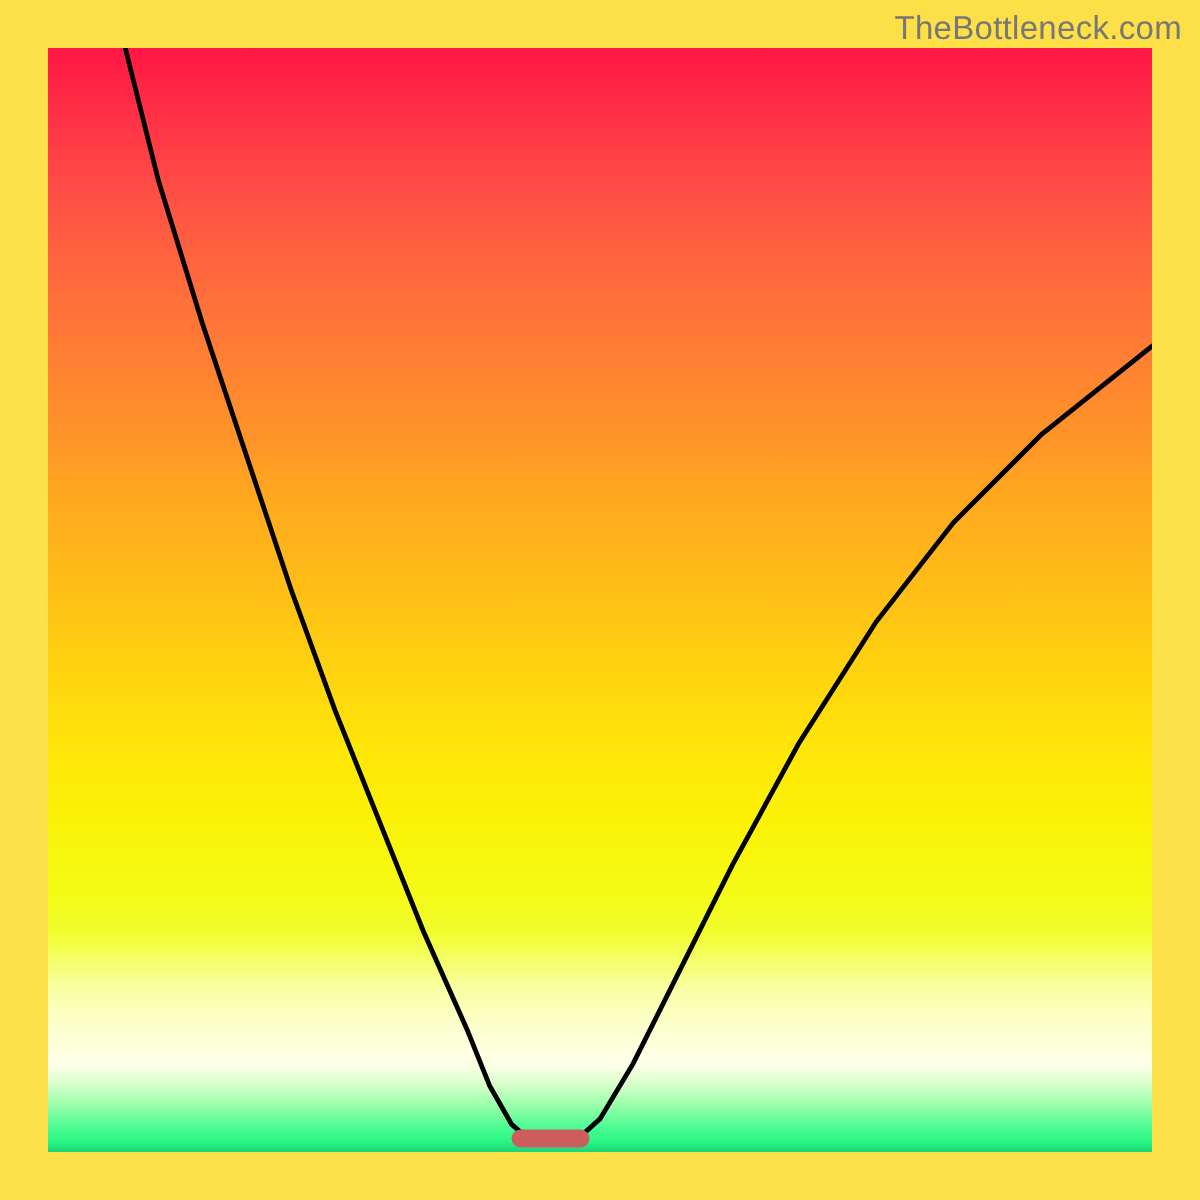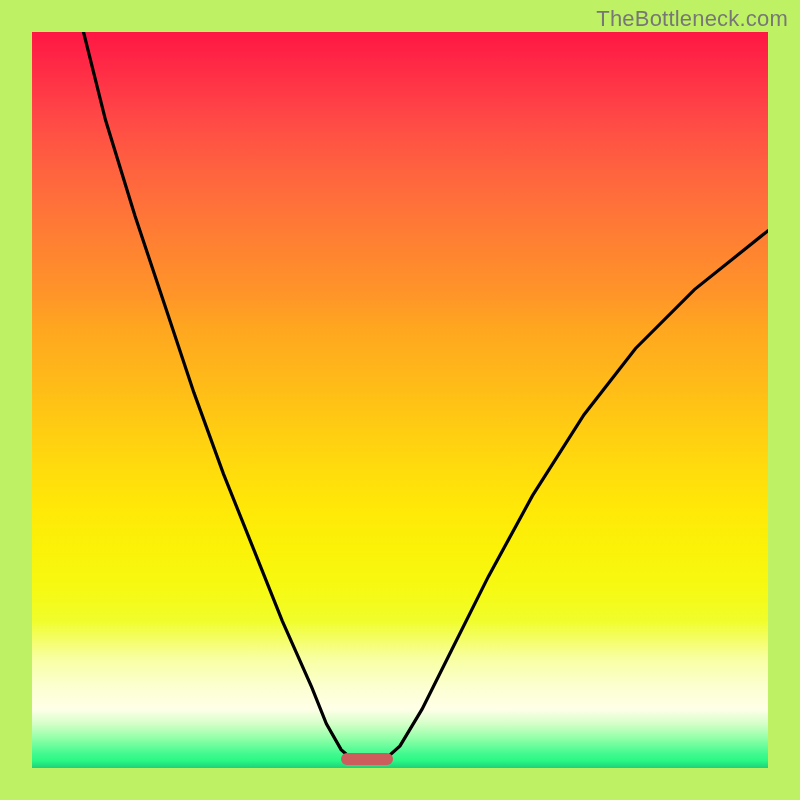--- a/index.html
+++ b/index.html
@@ -1,21 +1,21 @@
 <!DOCTYPE html>
 <html><head>
   <meta charset="utf-8">
   <style>
     * { margin: 0; padding: 0; box-sizing: border-box; }
     html, body { width: 800px; height: 800px; overflow: hidden; background: #000; }
     .container {
       position: relative;
       width: 800px;
       height: 800px;
-      background: #bef264;
+      background: #fde047;
     }
     .watermark {
       position: absolute;
       top: 6px;
       right: 12px;
       font-family: Arial, sans-serif;
       font-size: 22px;
       font-weight: 500;
       color: #777;
       z-index: 10;

